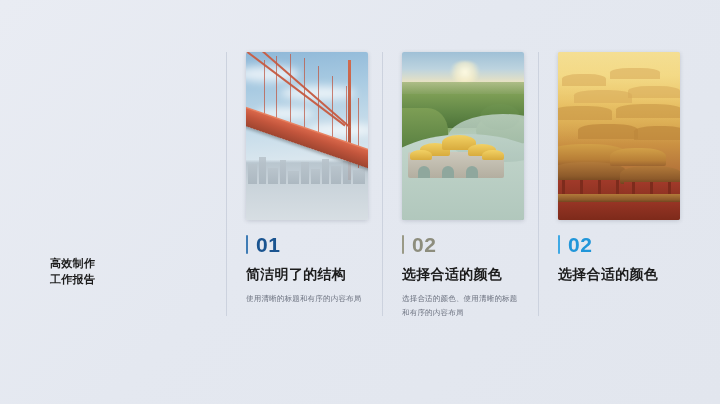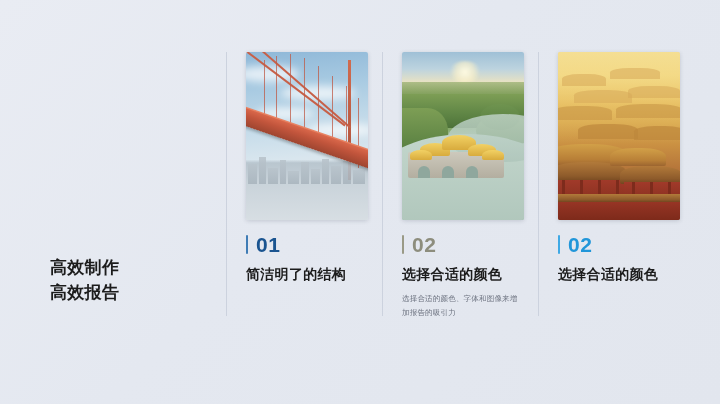--- a/index.html
+++ b/index.html
@@ -34,21 +34,21 @@
   }
 
   
   .intro {
     position: absolute;
     left: 50px;
     top: 256px;
     width: 125px;
   }
   .intro-heading {
-    font-size: 17px;
+    font-size: 11px;
     font-weight: bold;
     color: #1c1c1c;
     line-height: 1.45;
     letter-spacing: 0.3px;
   }
   .intro-desc {
     margin-top: 18px;
     font-size: 8px;
     color: #6d7380;
     line-height: 1.75;
@@ -292,21 +292,21 @@
 </style>
 </head>
 <body>
 
 <div class="slide">
 
 
   <div class="intro">
     <div class="intro-heading">
       <div>高效制作</div>
-      <div>高效报告</div>
+      <div>工作报告</div>
     </div>
   </div>
 
   <div class="columns">
 
     <div class="column">
       <div class="col-divider"></div>
       <div class="col-inner">
         <div class="photo photo-bridge">
           <div class="cloud" style="left:-10px; top:14px; width:64px; height:16px;"></div>
@@ -342,20 +342,21 @@
 
           <div class="deck-top"></div>
           <div class="deck"></div>
         </div>
 
         <div class="num-row">
           <div class="num-bar" style="background:#3f7cb5;"></div>
           <div class="num" style="color:#1a5490;">01</div>
         </div>
         <div class="col-heading">简洁明了的结构</div>
+        <div class="col-desc">使用清晰的标题和有序的内容布局</div>
       </div>
     </div>
 
     <div class="column">
       <div class="col-divider"></div>
       <div class="col-inner">
         <div class="photo photo-garden">
           <div class="sun"></div>
           <div class="treeline" style="top:30px; height:26px; opacity:0.55;"></div>
           <div class="treeline" style="top:42px; height:34px;"></div>
@@ -374,21 +375,21 @@
           <div class="pav-roof" style="left:66px; bottom:64px; width:28px; height:12px;"></div>
           <div class="pav-roof" style="left:8px; bottom:60px; width:22px; height:10px;"></div>
           <div class="pav-roof" style="left:80px; bottom:60px; width:22px; height:10px;"></div>
         </div>
 
         <div class="num-row">
           <div class="num-bar" style="background:#9a9a86;"></div>
           <div class="num" style="color:#8d8d7d;">02</div>
         </div>
         <div class="col-heading">选择合适的颜色</div>
-        <div class="col-desc">选择合适的颜色、字体和图像来增加报告的吸引力</div>
+        <div class="col-desc">选择合适的颜色、使用清晰的标题和有序的内容布局</div>
       </div>
     </div>
 
     <div class="column">
       <div class="col-divider"></div>
       <div class="col-inner">
         <div class="photo photo-palace">
           <div class="haze"></div>
           <div class="roof-far" style="left:4px; top:22px; width:44px; height:12px;"></div>
           <div class="roof-far" style="left:52px; top:16px; width:50px; height:11px;"></div>

